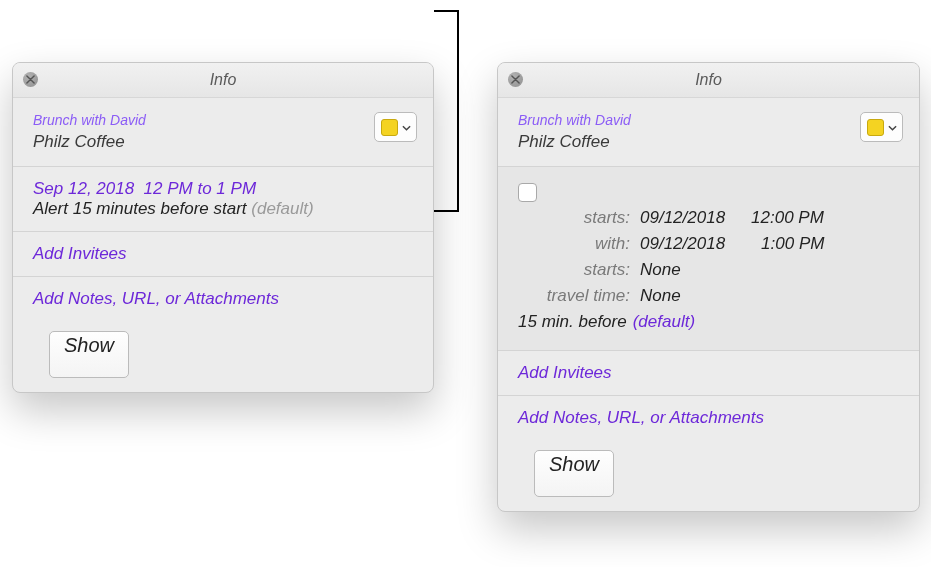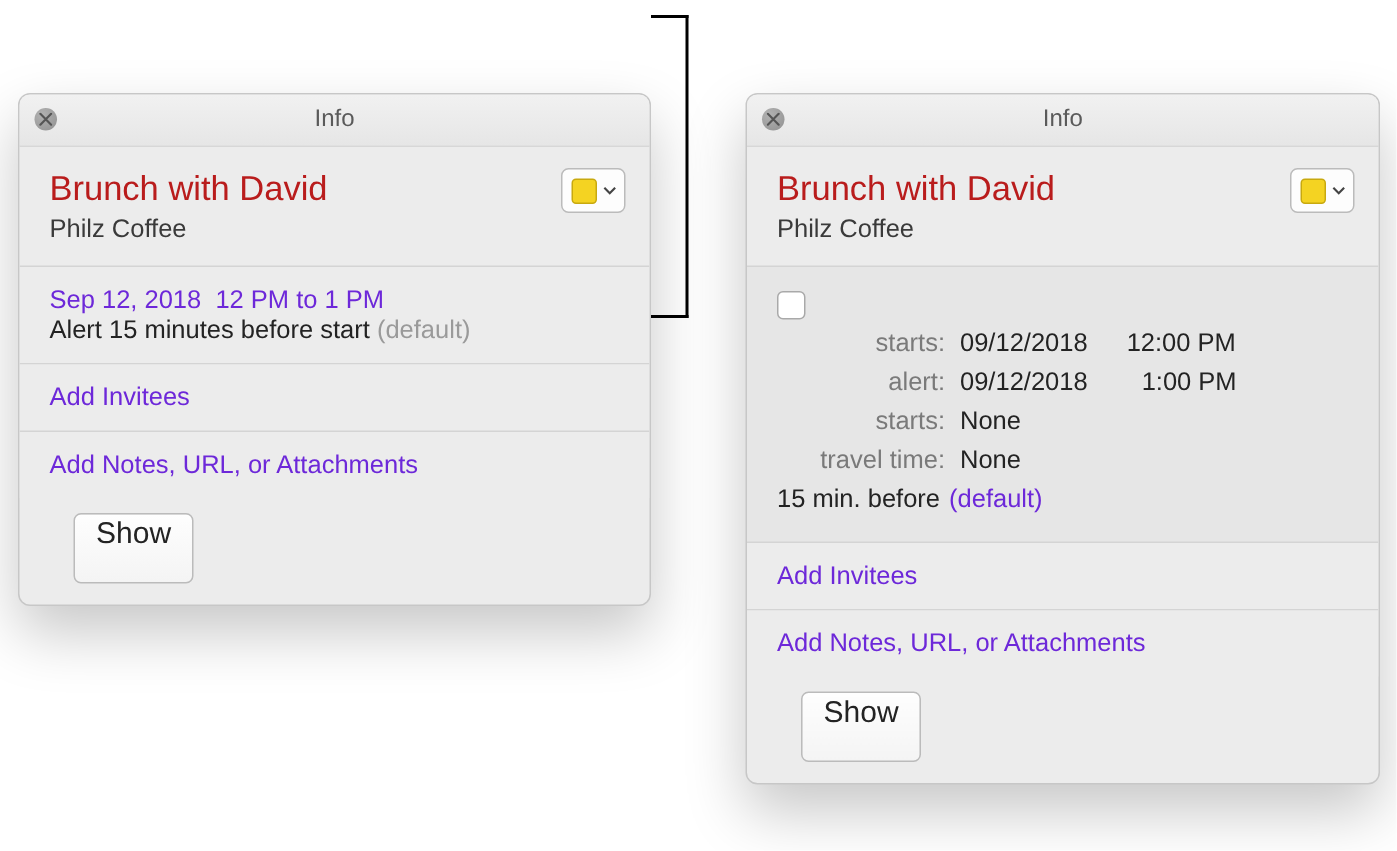--- a/index.html
+++ b/index.html
@@ -9,20 +9,21 @@
     height: 567px;
     background: #ffffff;
     font-family: -apple-system, "Helvetica Neue", Helvetica, Arial, sans-serif;
     font-size: 17px;
     color: #232323;
   }
   .stage {
     position: relative;
     width: 855px;
     height: 567px;
+    font-style: italic;
   }
 
   
   .window {
     position: absolute;
     width: 420px;
     border: 1px solid #c7c7c7;
     border-radius: 8px;
     background: #ececec;
     box-shadow: 0 18px 40px rgba(0,0,0,.22);
@@ -58,21 +59,21 @@
   .title-text { font-size: 16px; color: #5a5a5a; }
 
   .header-block {
     padding: 14px 16px 14px 20px;
     display: flex;
     align-items: flex-start;
     justify-content: space-between;
     background: #ececec;
     border-bottom: 1px solid #d4d4d4;
   }
-  .event-title { font-size: 23px; color: #b91c1c; margin-bottom: 4px; }
+  .event-title { font-size: 14px; color: #8b5cf6; margin-bottom: 4px; }
   .event-location { font-size: 17px; color: #3a3a3a; }
   .calendar-picker {
     display: flex;
     align-items: center;
     gap: 4px;
     padding: 3px 5px 3px 6px;
     border: 1px solid #bbb;
     border-radius: 5px;
     background: #fdfdfd;
     height: 22px;
@@ -243,21 +244,21 @@
           </div>
       </div>
       <div class="drow">
         <div class="dlabel">starts:</div>
         <div class="dval">
           <span>09/12/2018</span>
           <span>12:00 PM</span>
         </div>
       </div>
       <div class="drow">
-        <div class="dlabel">alert:</div>
+        <div class="dlabel">with:</div>
         <div class="dval">
           <span>09/12/2018</span>
           <span style="padding-left:10px">1:00 PM</span>
         </div>
       </div>
       <div class="drow">
         <div class="dlabel">starts:</div>
         <div class="dval">
             <span>None</span>
           </div>

